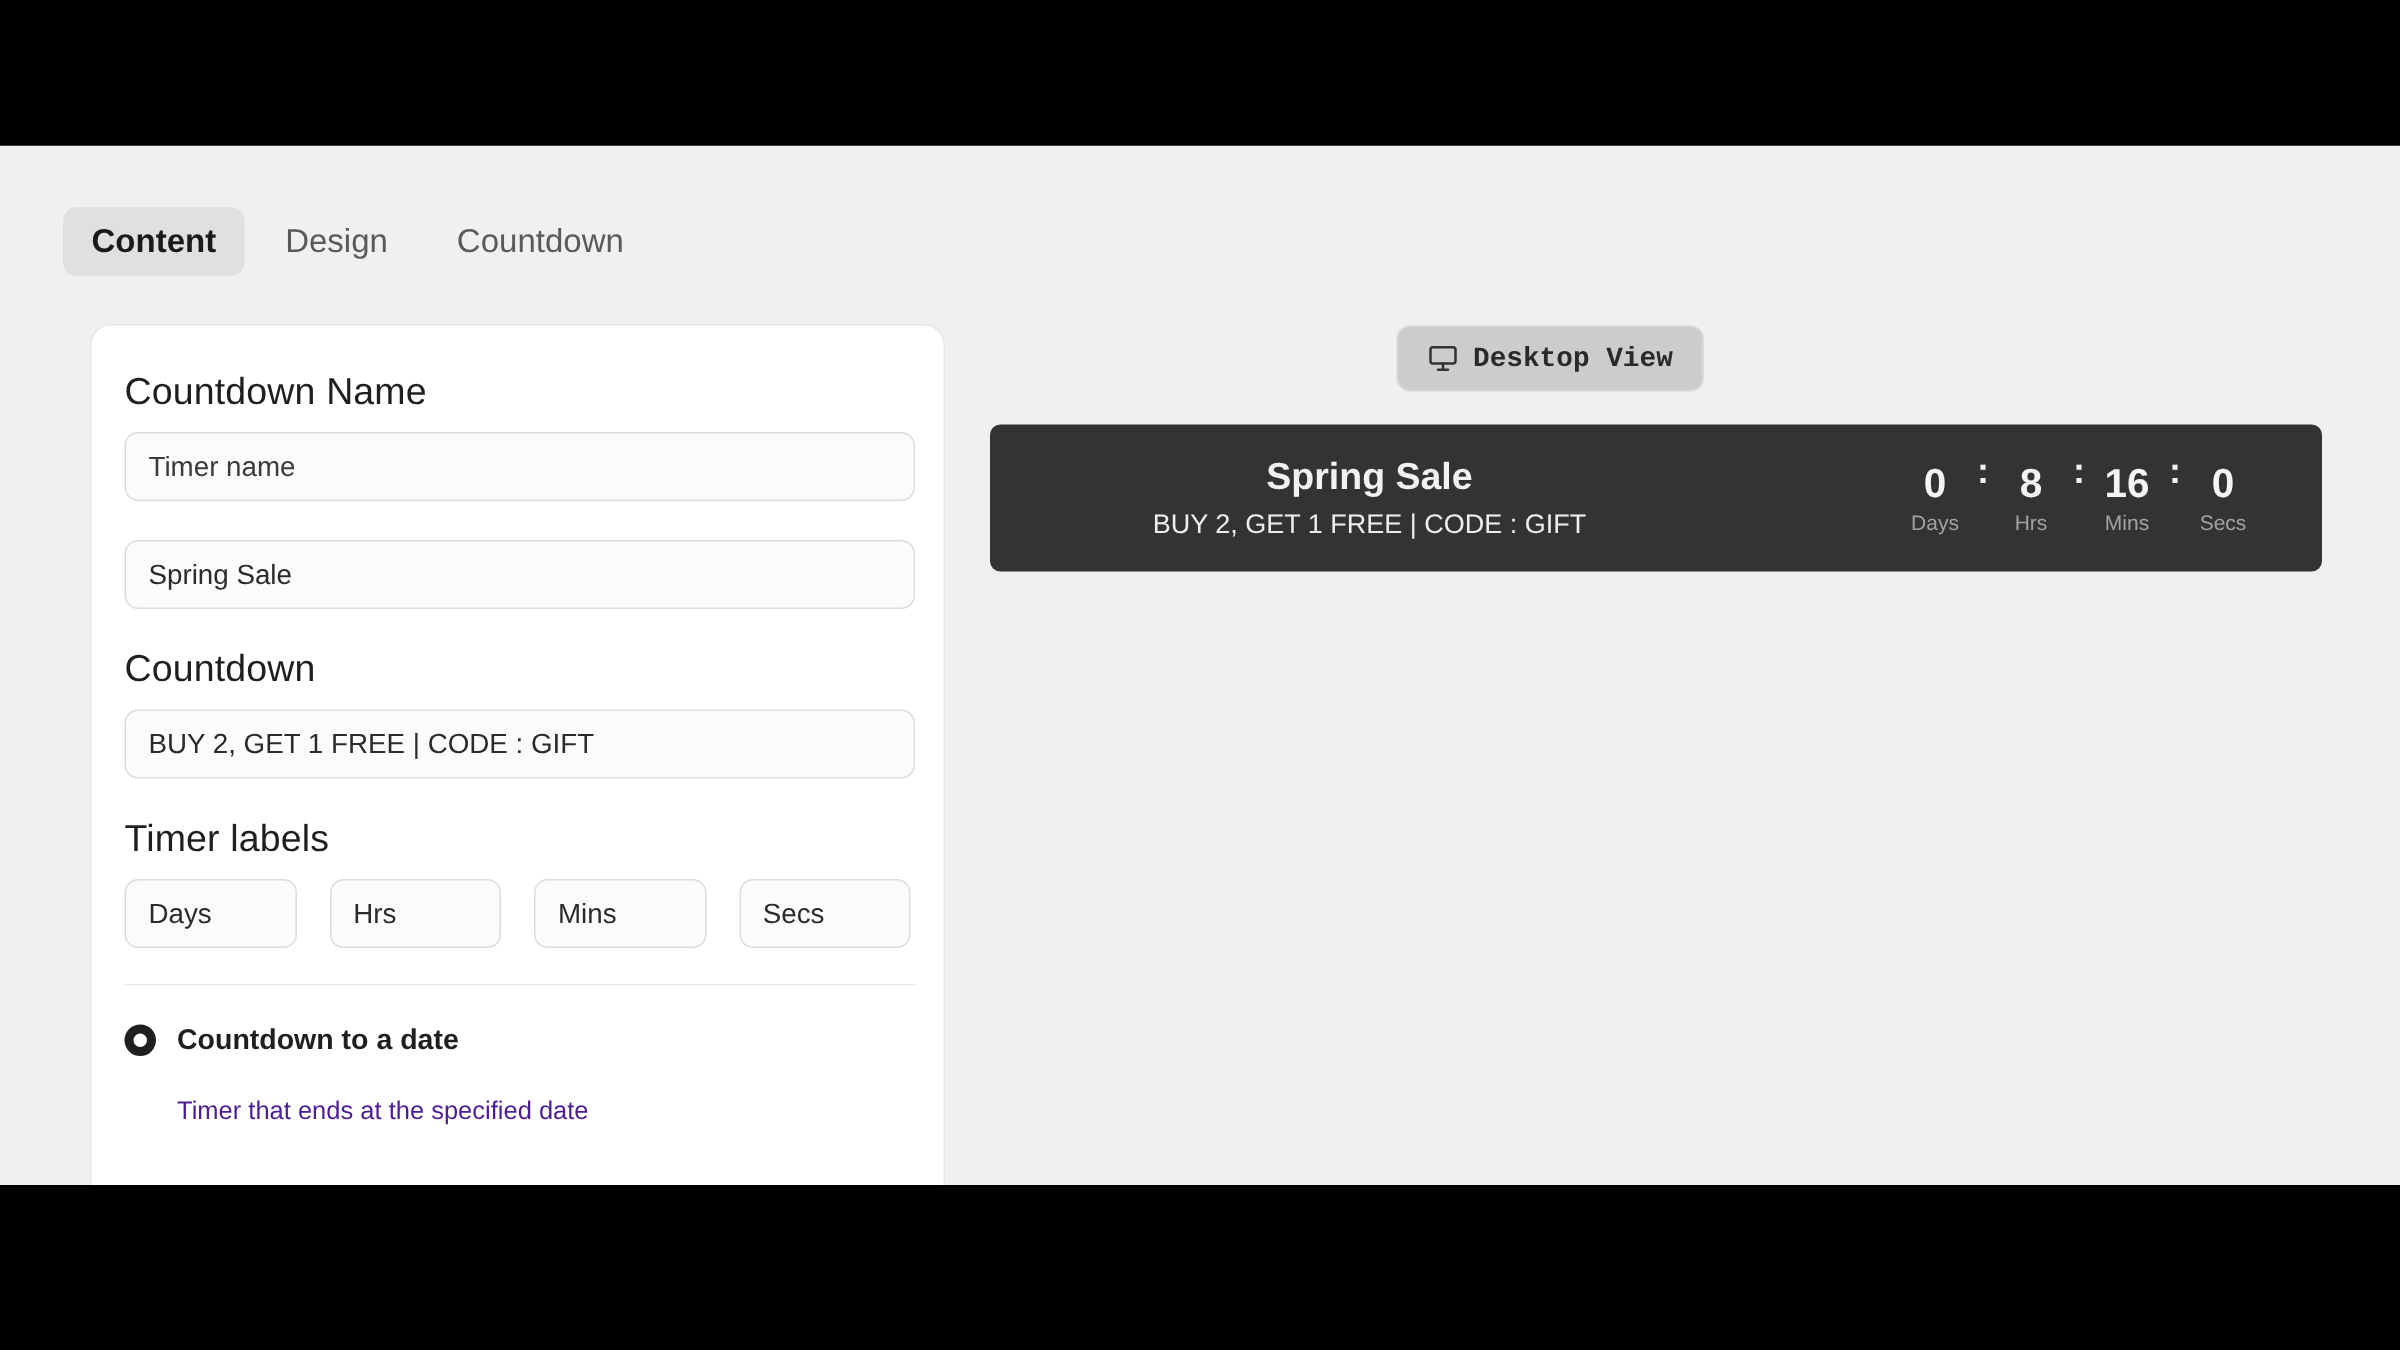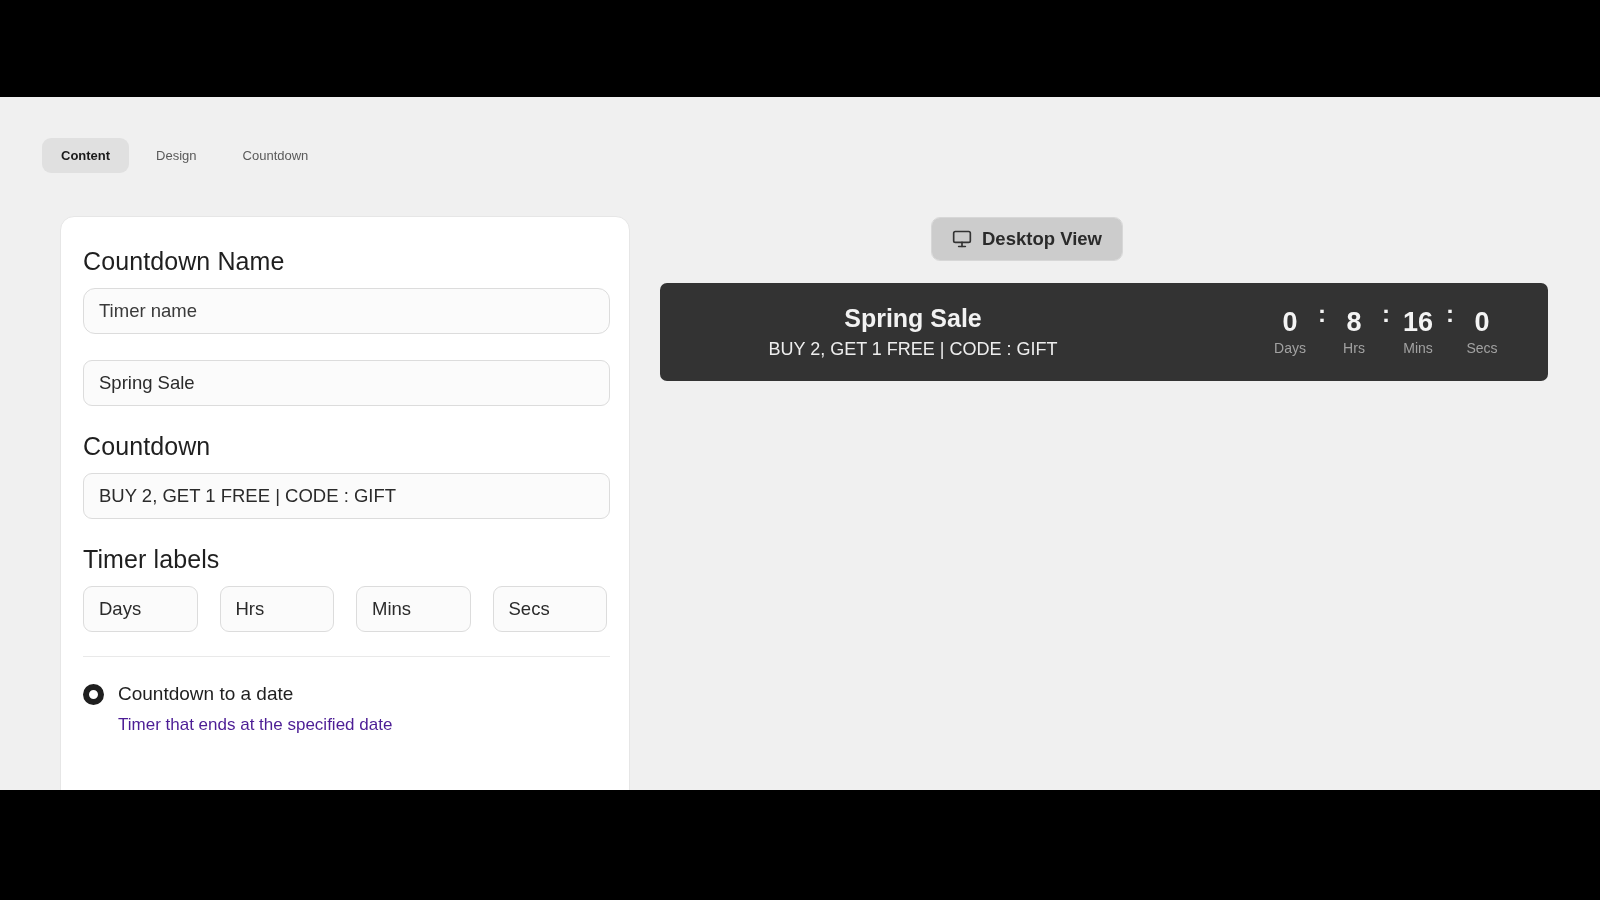--- a/index.html
+++ b/index.html
@@ -49,21 +49,21 @@
   .tabs {
     position: absolute;
     left: 42px;
     top: 41px;
     display: flex;
     align-items: center;
     gap: 8px;
   }
   .tab {
     padding: 10px 19px;
-    font-size: 13px;
+    font-size: 22px;
     border-radius: 9px;
     color: #5a5a5a;
     white-space: nowrap;
     cursor: pointer;
     background: transparent;
     border: none;
     font-family: "Liberation Sans", sans-serif;
   }
   .tab.active {
     background: #e0e0e0;
@@ -101,21 +101,21 @@
     border-radius: 9px;
     background: #fbfbfb;
     display: flex;
     align-items: center;
     padding: 0 15px;
     font-size: 18.5px;
     color: #2b2b2b;
     margin-bottom: 26px;
     cursor: text;
   }
-  .text-input.placeholder { color: #3a3a3a; border-radius: 12px; }
+  .text-input.placeholder { color: #3a3a3a; }
 
   
   .labels-row {
     display: flex;
     gap: 22px;
     margin-bottom: 24px;
   }
   .label-input {
     width: 115px;
     height: 46px;
@@ -132,24 +132,25 @@
 
   .divider {
     width: 527px;
     height: 1px;
     background: #e9e9e9;
     margin: 12px 0 26px 0;
   }
 
   .radio-row {
     display: flex;
-    align-items: flex-end;
+    align-items: flex-start;
     gap: 14px;
-    margin-bottom: 10px;
+    margin-bottom: 26px;
     cursor: pointer;
+    font-weight: bold;
   }
   .radio {
     width: 21px;
     height: 21px;
     border-radius: 50%;
     border: 6px solid #1f1f1f;
     background: #ffffff;
     flex: 0 0 auto;
   }
   .radio-label {
@@ -178,21 +179,21 @@
     display: flex;
     align-items: center;
     gap: 10px;
     padding: 0 20px;
     font-size: 18.5px;
     font-weight: 700;
     color: #2a2a2a;
     background: #ffffff;
     cursor: pointer;
     border: none;
-    font-family: Liberation Sans, sans-serif;
+    font-family: Liberation Mono, monospace;
   }
   .view-btn.active { background: #cccccc; }
   .view-btn .ico { display: flex; align-items: center; }
 
   .preview-banner {
     position: absolute;
     left: 660px;
     top: 186px;
     width: 888px;
     height: 98px;

